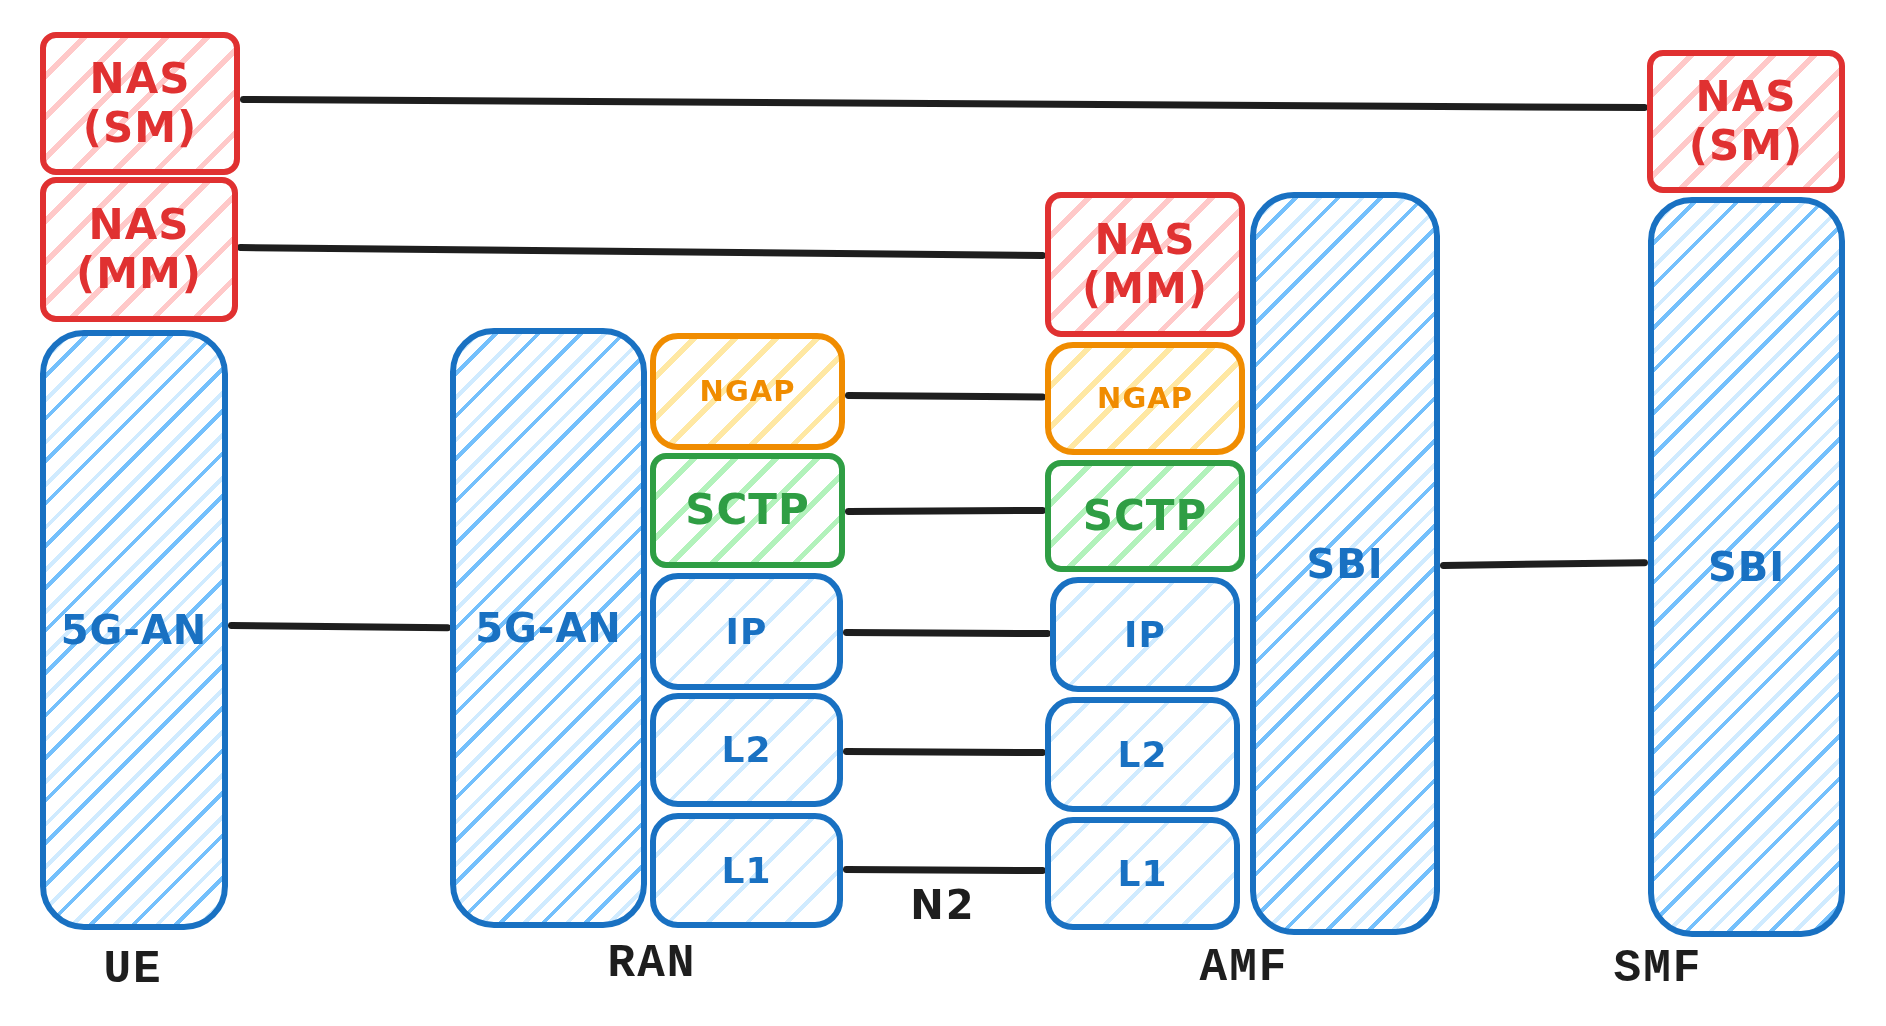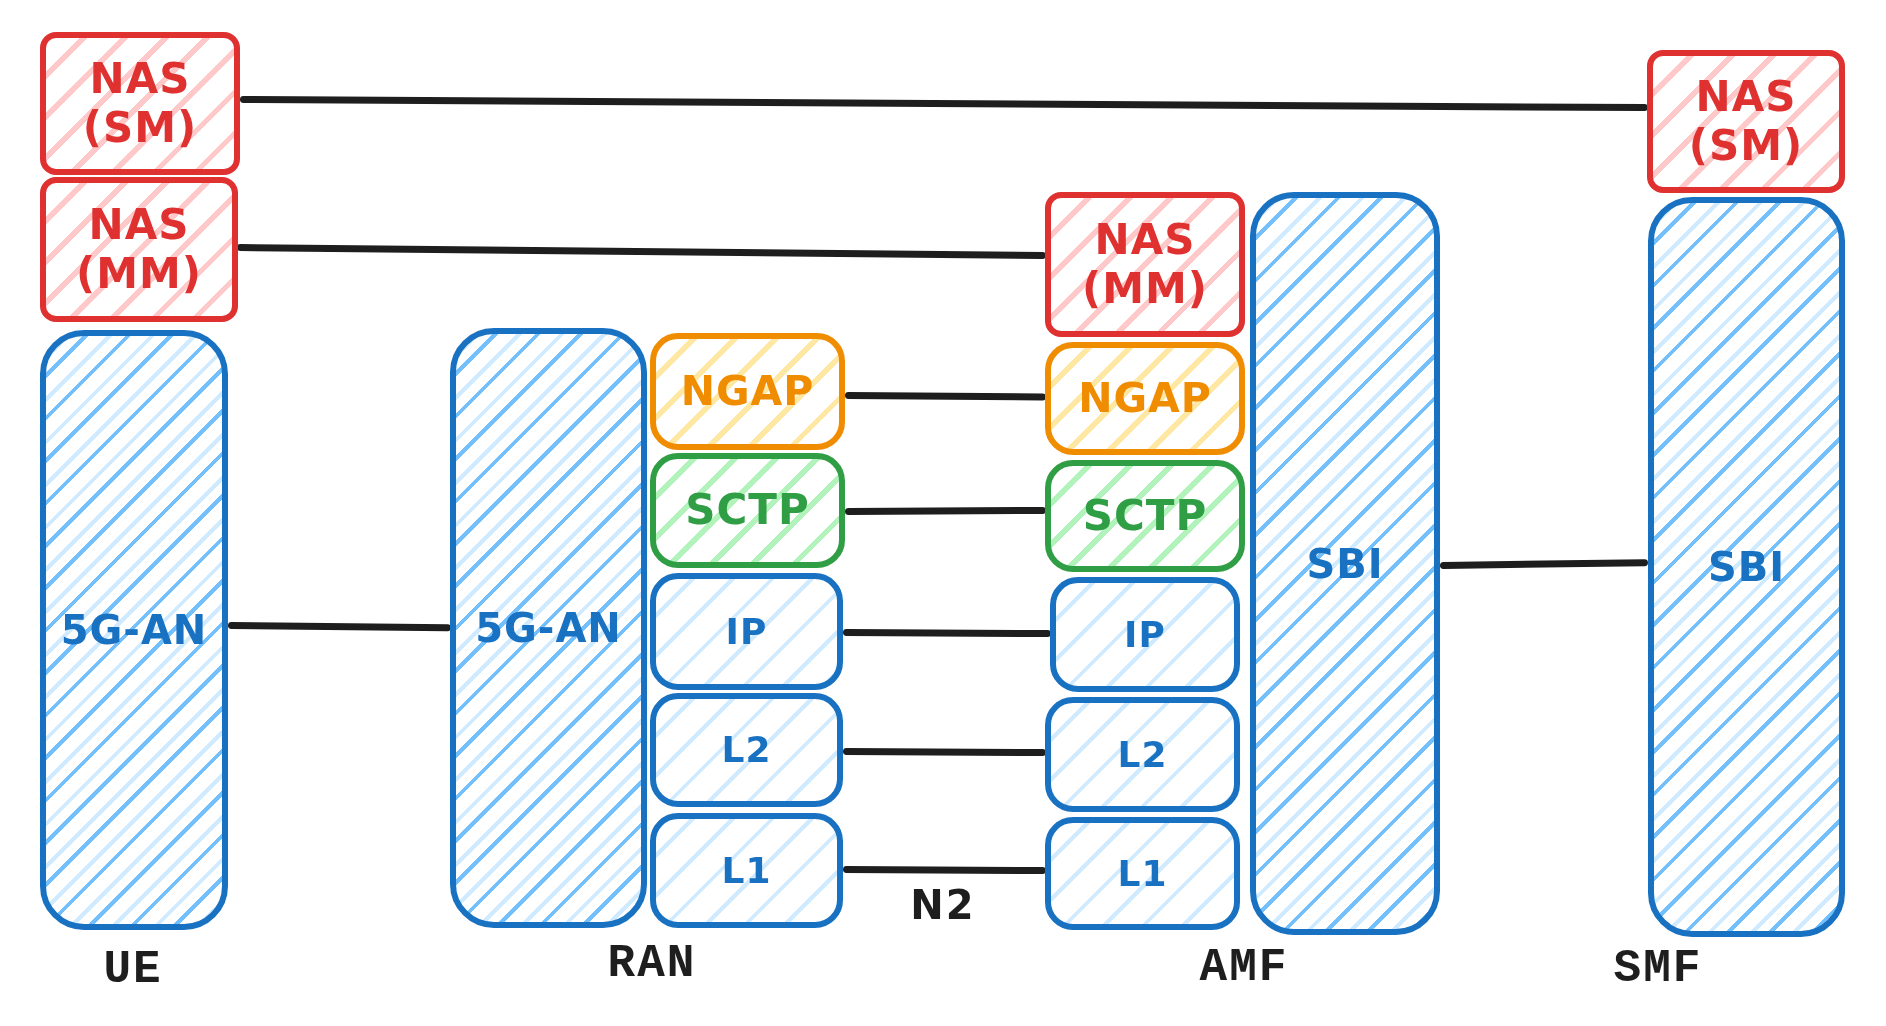--- a/index.html
+++ b/index.html
@@ -20,28 +20,28 @@
   }
   .box .lbl{display:block; max-width:150px;}
 
   .red-box{
     border:6px solid var(--red); border-radius:16px; color:var(--red); font-size:42px;
     background:
       repeating-linear-gradient(135deg, transparent 0 24px, var(--redFill) 24px 29px),
       #ffffff;
   }
   .orange-box{
-    border:6px solid var(--orange); border-radius:28px; color:var(--orange); font-size:41px;
+    border:6px solid var(--orange); border-radius:28px; color:var(--orange); font-size:29px;
     background:
       repeating-linear-gradient(135deg, transparent 0 24px, var(--orangeFill) 24px 29px),
       #ffffff;
     justify-content: center;
   }
   .green-box{
-    border:6px solid var(--green); border-radius:28px; color:var(--green); font-size:42px;
+    border:6px solid var(--green); border-radius:16px; color:var(--green); font-size:42px;
     background:
       repeating-linear-gradient(135deg, transparent 0 24px, var(--greenFill) 24px 29px),
       #ffffff;
   }
   .blue-box{
     border:6px solid var(--blue); border-radius:28px; color:var(--blue); font-size:36px;
     background:
       repeating-linear-gradient(135deg, transparent 0 24px, var(--blueFillLight) 24px 28px),
       #ffffff;
   }

